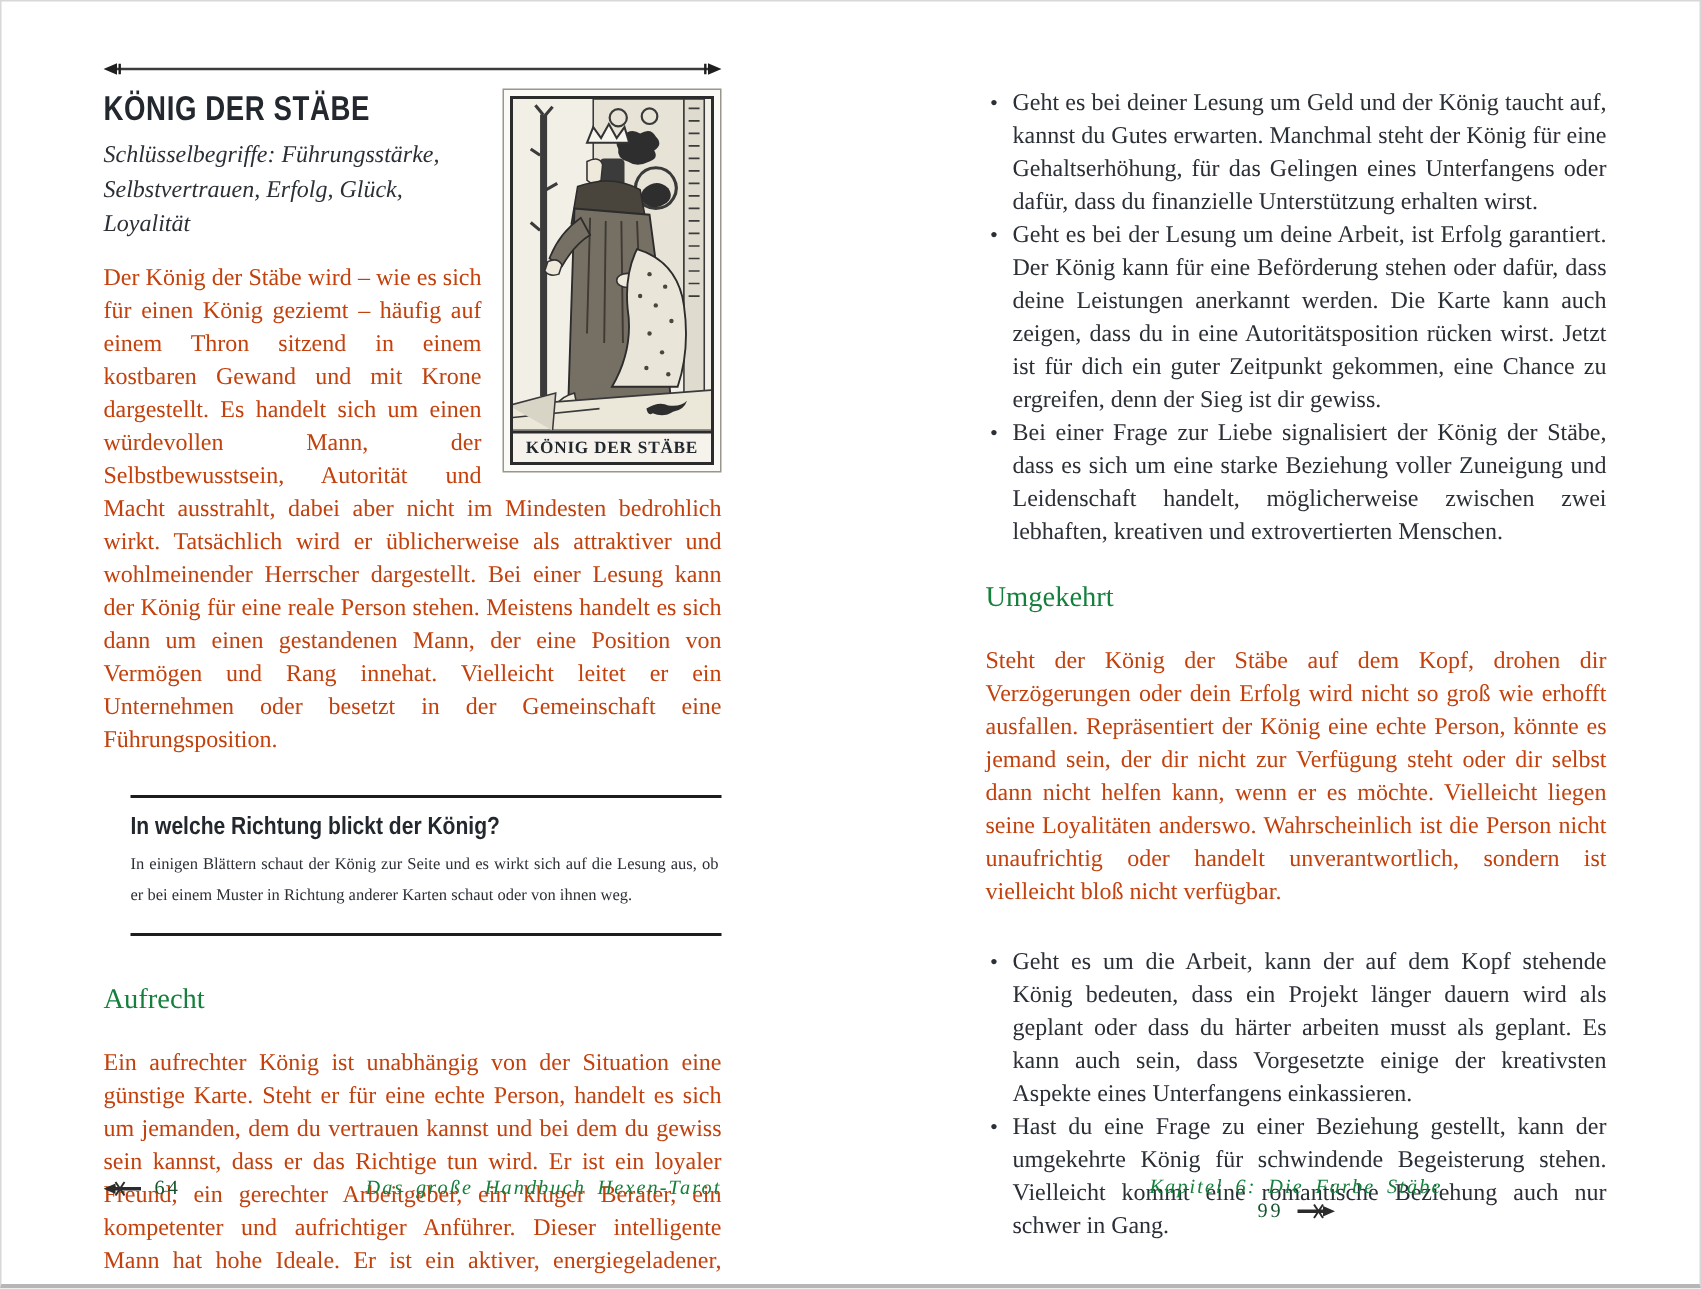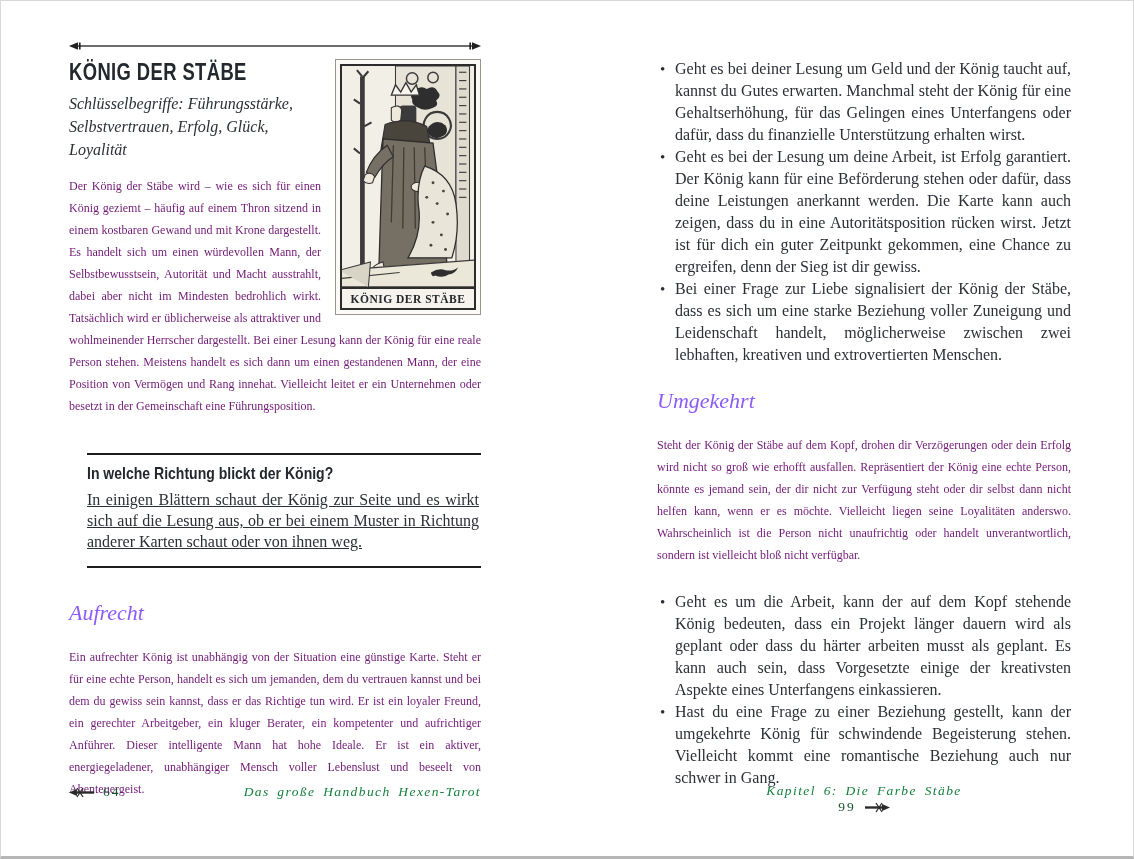--- a/index.html
+++ b/index.html
@@ -8,21 +8,21 @@
 
   .spread {
     position:absolute; left:0; top:0; width:1134px; height:859px;
     background:#ffffff;
     border:1px solid #d8d8d8;
     border-bottom:3px solid #b6b6b6;
     overflow:hidden;
   }
 
   
-  .body-text { font-size:12px; line-height:22px; text-align:justify; hyphens:auto; color:#701a75; }
+  .body-text { font-size:16px; line-height:22px; text-align:justify; hyphens:auto; color:#c2410c; }
 
   .condensed {
     font-family:"Liberation Sans", sans-serif;
     font-weight:700;
     display:inline-block;
     transform:scaleX(0.8);
     transform-origin:0 60%;
     white-space:nowrap;
     color:#23272e;
   }
@@ -53,30 +53,29 @@
     text-align:center; padding:4px 0 3px;
     color:#23272e;
   }
 
   .page-title { font-size:23px; line-height:24px; margin-top:9px; letter-spacing:0.5px; }
   .keywords { margin-top:7px; font-size:16px; line-height:23px; font-style:italic; text-align:left; }
   .intro { margin-top:14px; }
 
   .infobox {
     clear:none;
-    margin:36px 0 0 18px;
+    margin:25px 0 0 18px;
     border-top:2px solid #1d1d1d;
     border-bottom:2px solid #1d1d1d;
     padding:9px 2px 14px 0;
-    text-decoration:underline;
   }
   .infobox-heading { font-size:16.5px; }
-  .infobox-text { margin-top:5px; font-size:16px; line-height:21px; text-align:justify; hyphens:auto; }
-
-  .section-heading { font-style:italic; font-size:22px; font-weight:400; color:#8b5cf6; margin-top:32px; }
+  .infobox-text { margin-top:5px; font-size:11px; line-height:21px; text-align:justify; hyphens:auto; }
+
+  .section-heading { font-size:19px; font-weight:400; color:#15803d; margin-top:32px; }
   .section-heading.first-right { margin-top:22px; }
   .section-body { margin-top:20px; }
 
   
   ul.bullets { list-style:none; }
   ul.bullets li {
     position:relative; padding-left:18px;
     font-size:16px; line-height:22px; text-align:justify; hyphens:auto;
   }
   ul.bullets li::before {

